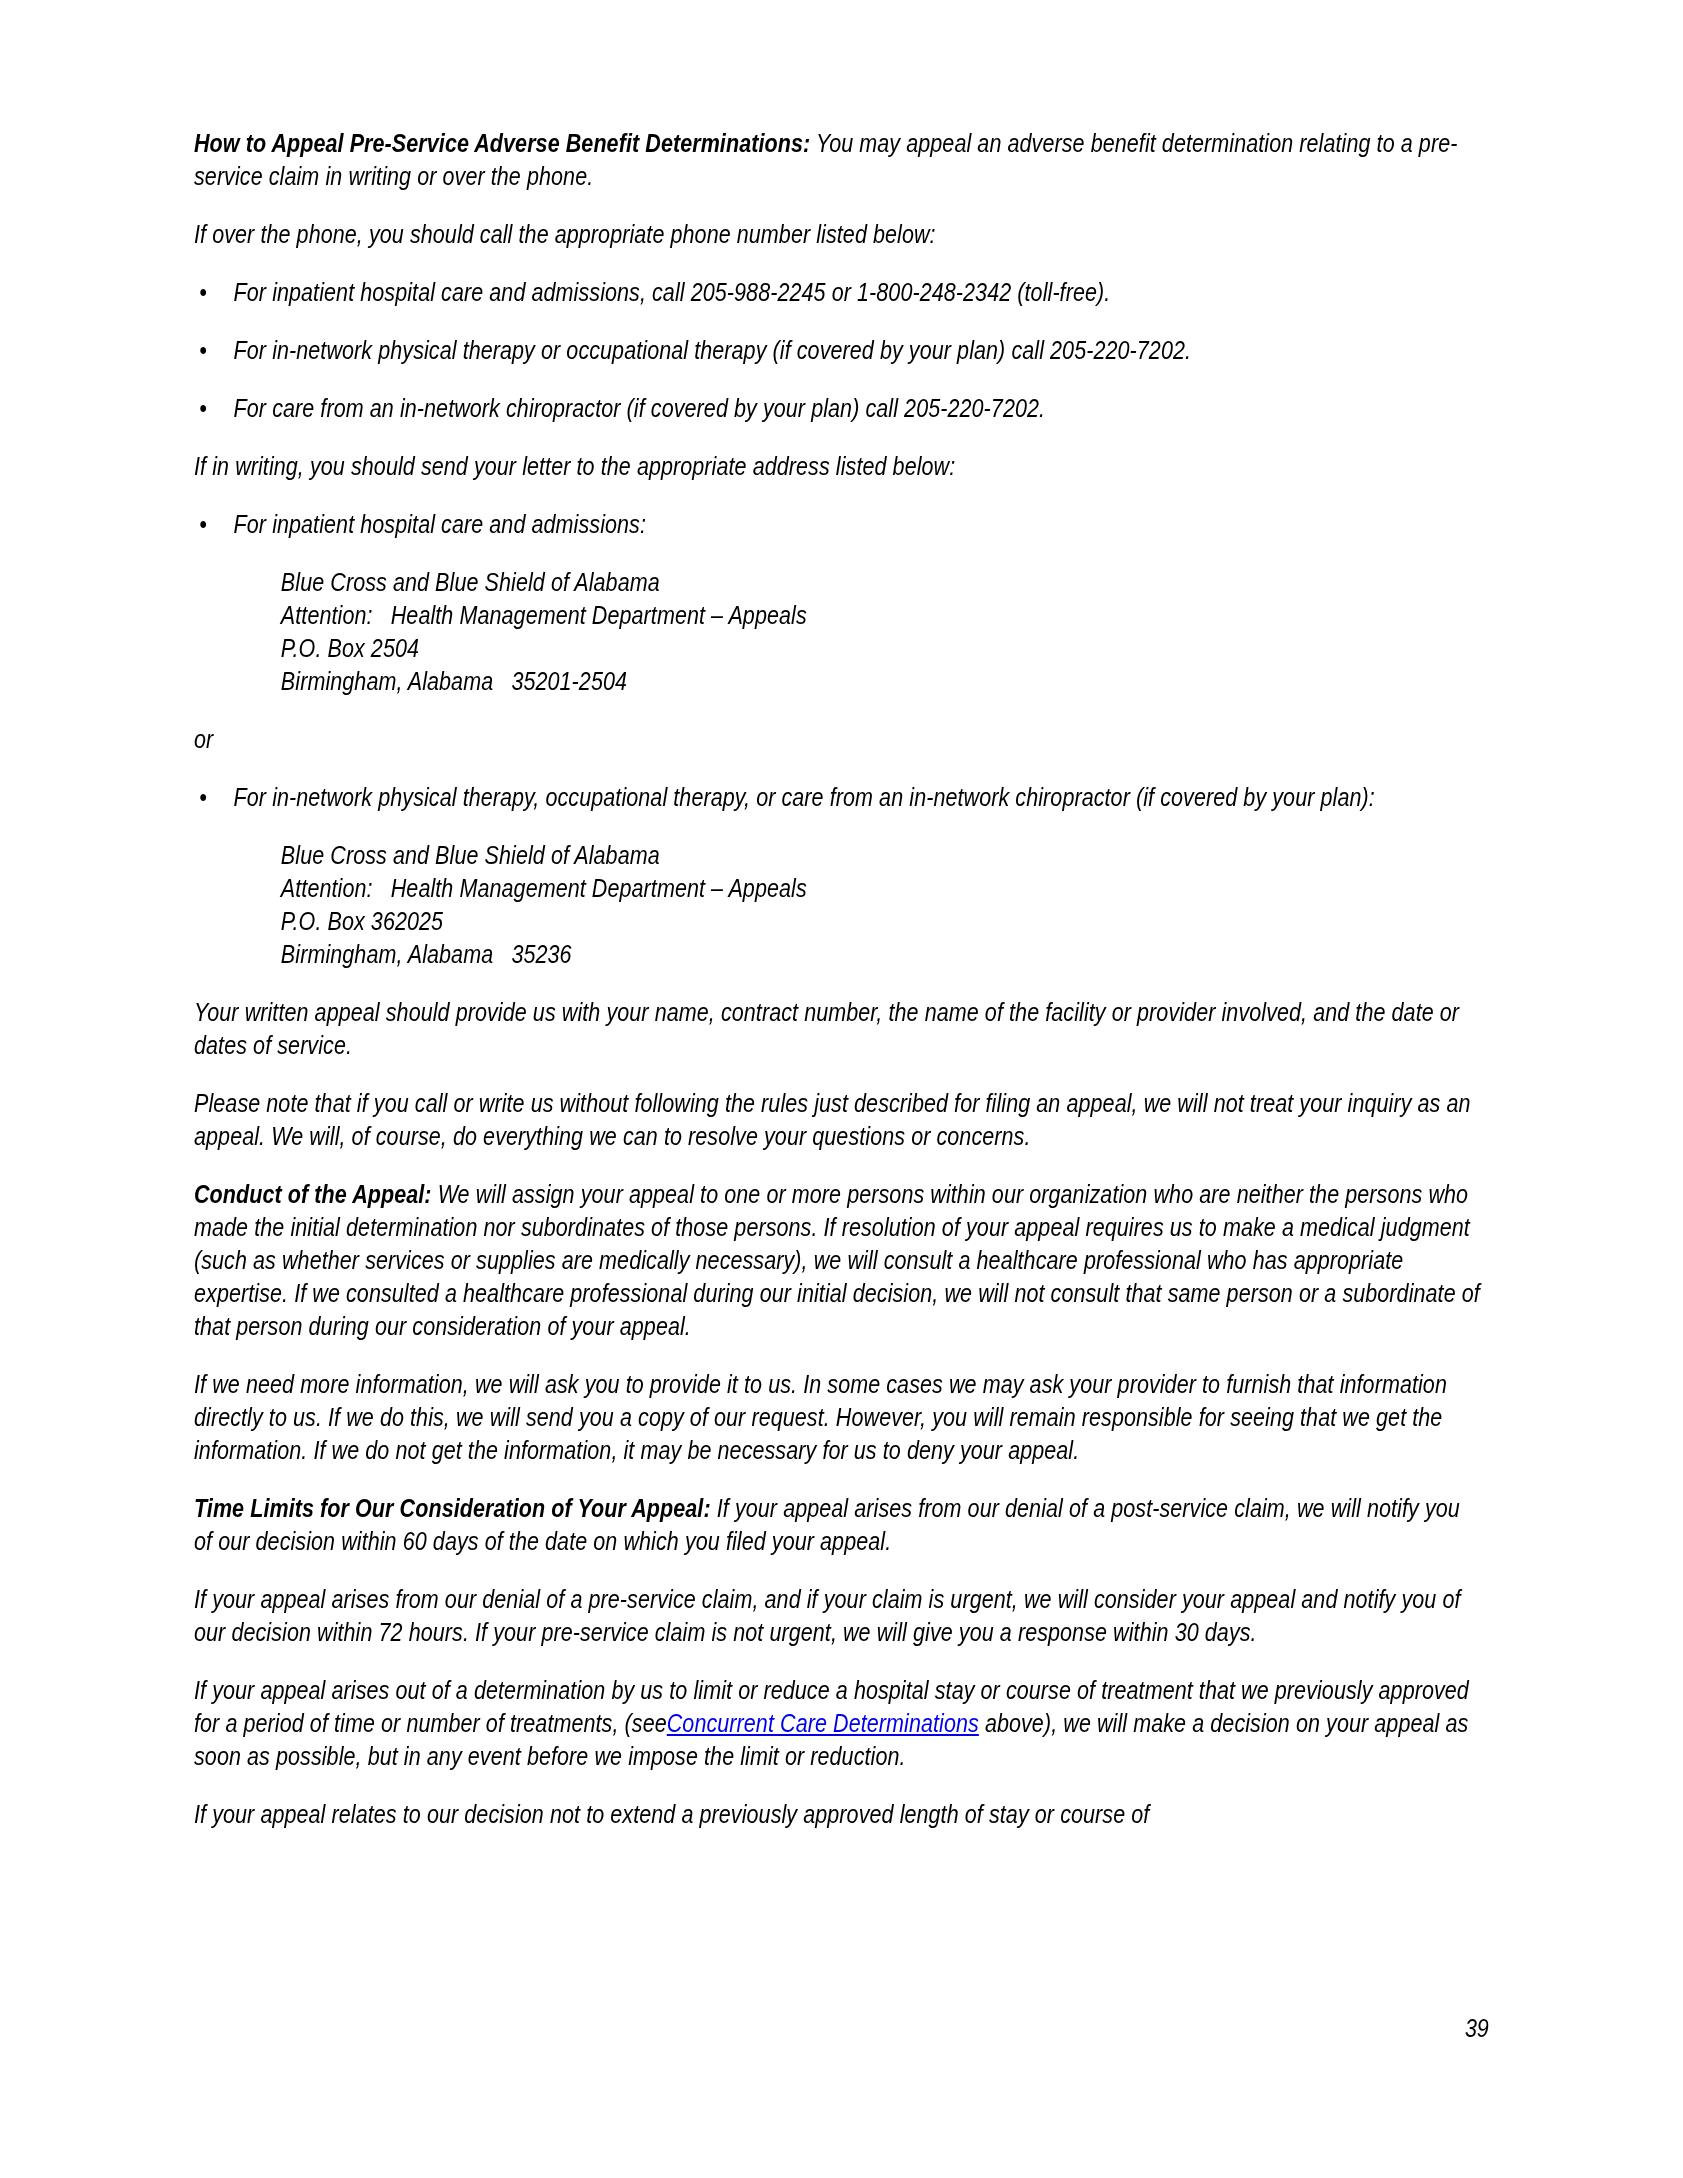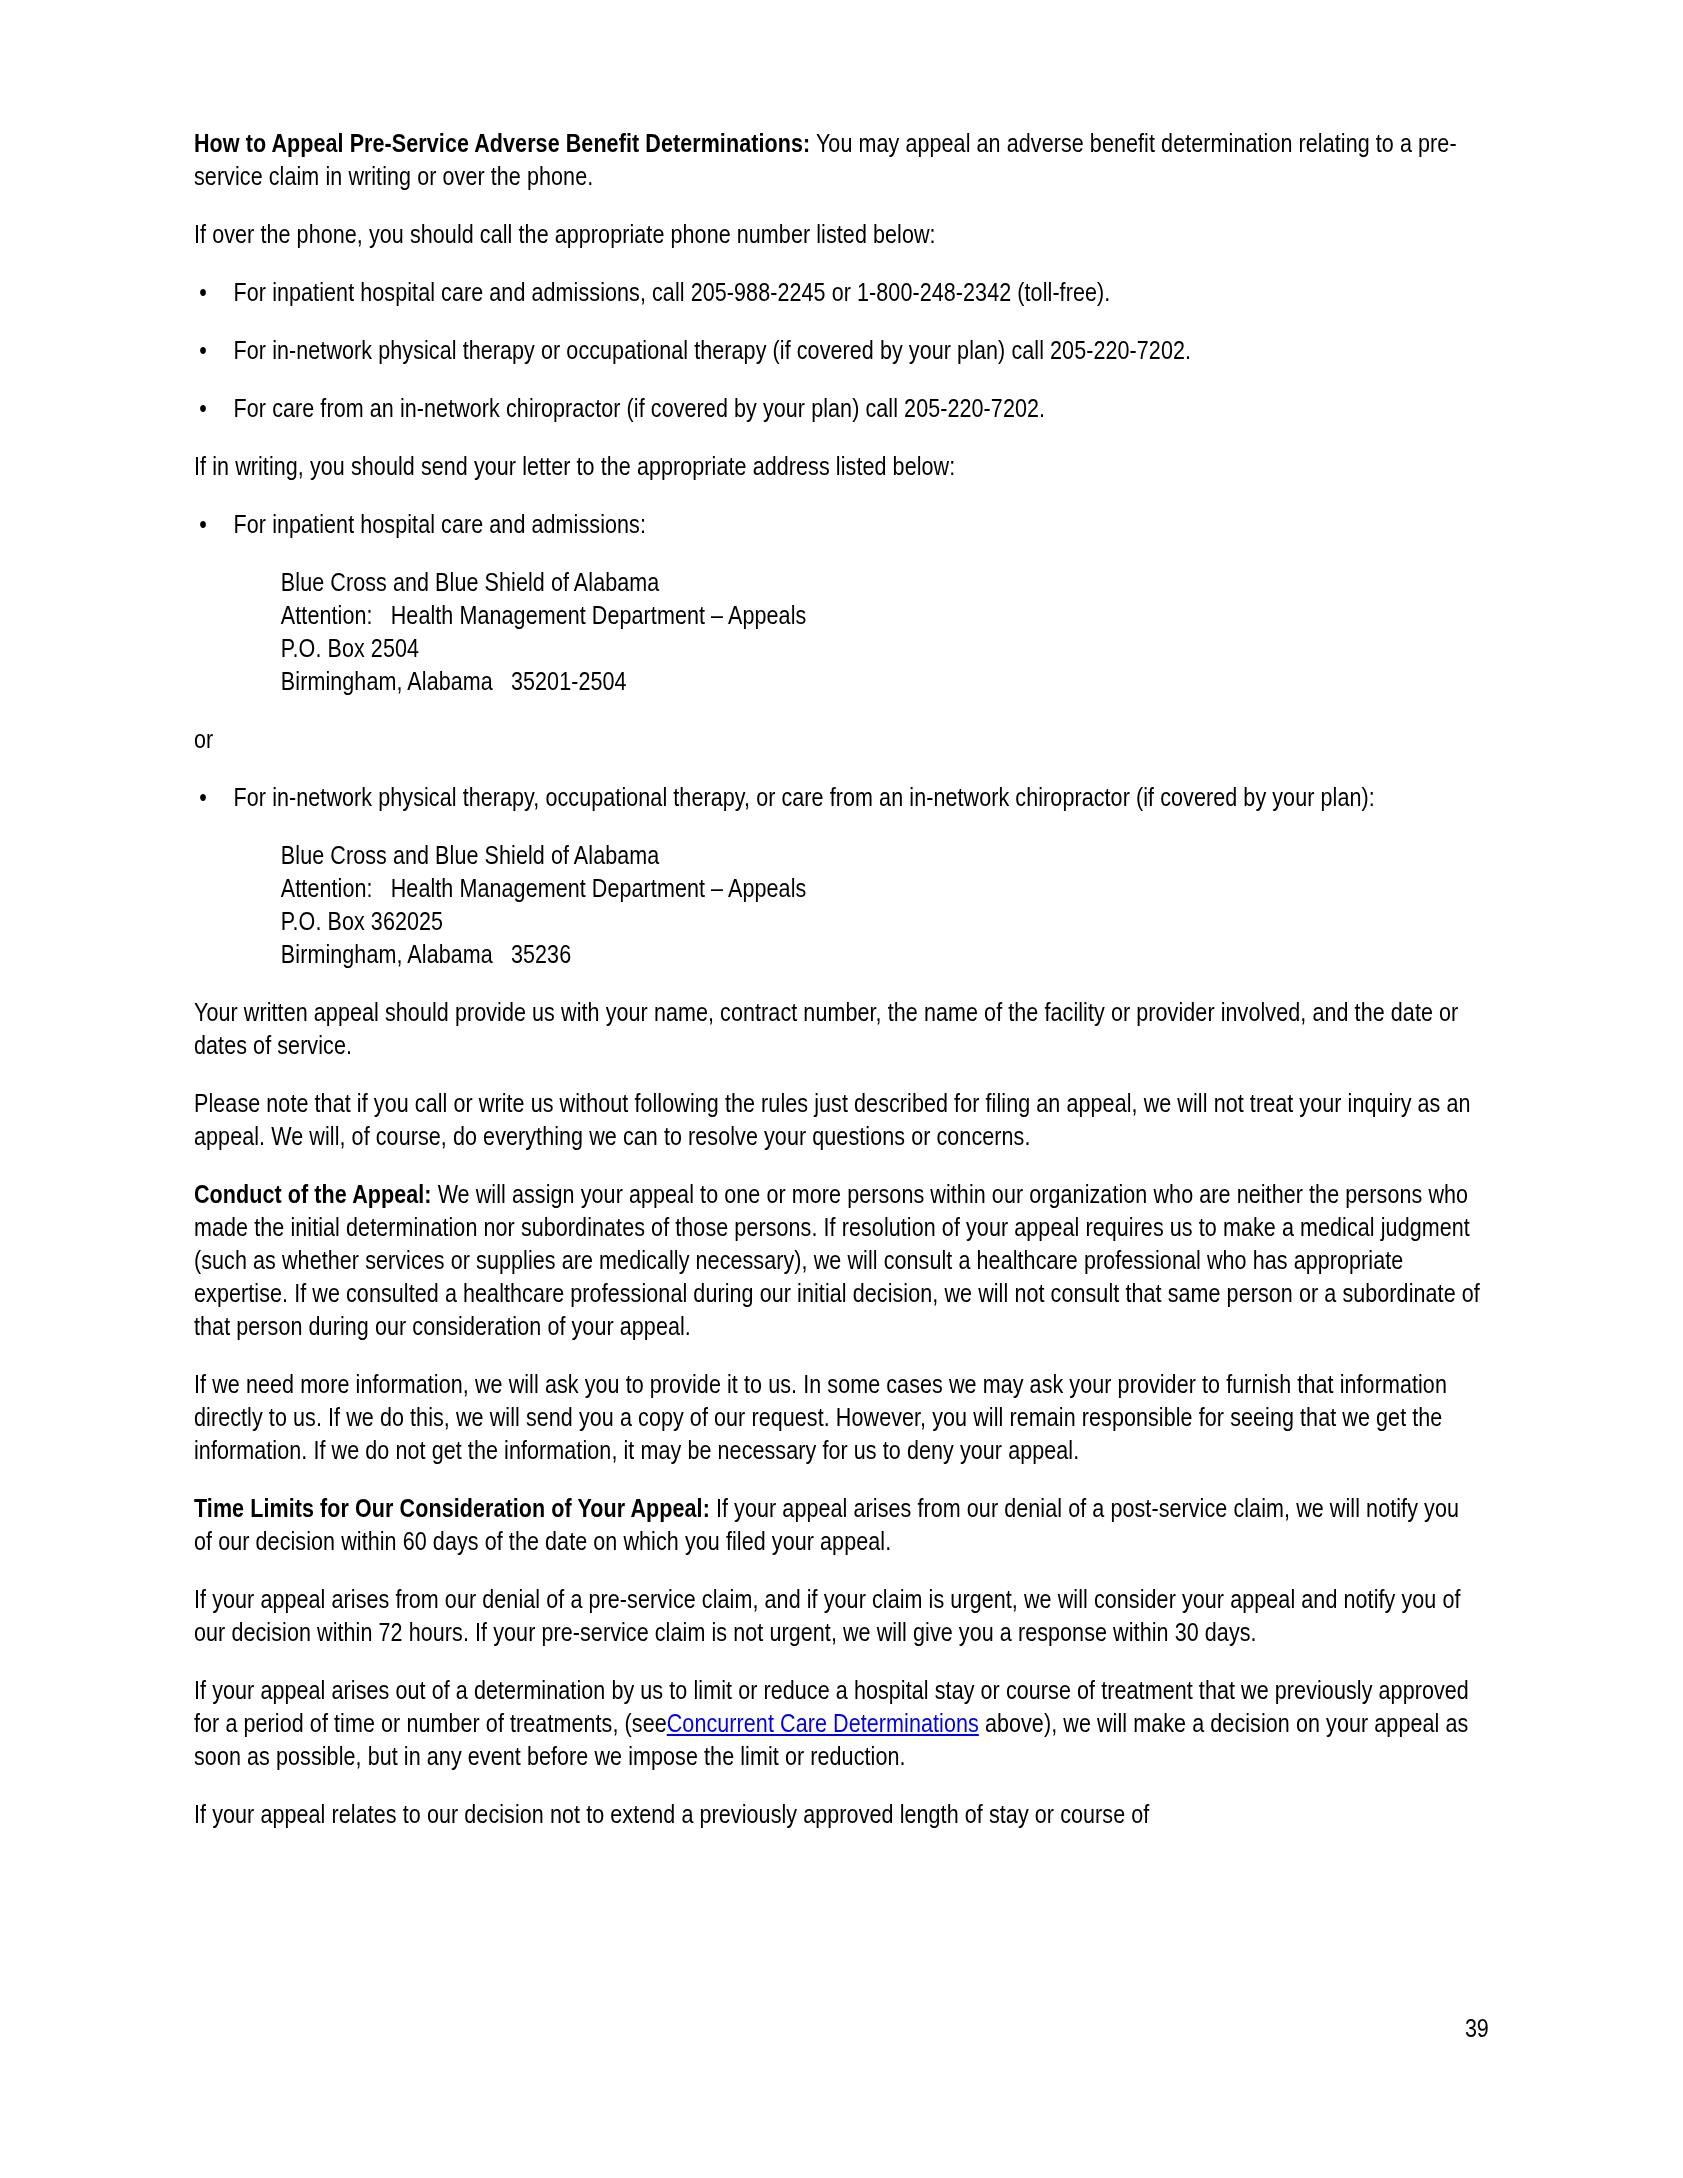--- a/index.html
+++ b/index.html
@@ -8,20 +8,21 @@
     background: #ffffff;
   }
   .page {
     position: relative;
     width: 1683px;
     height: 2178px;
     background: #ffffff;
     font-family: "Liberation Sans", "DejaVu Sans", sans-serif;
     color: #000000;
     overflow: hidden;
+    font-style: italic;
   }
   .content {
     position: absolute;
     left: 194px;
     top: 127px;
     width: 1287px;
   }
   
   .tx {
     font-size: 25px;

